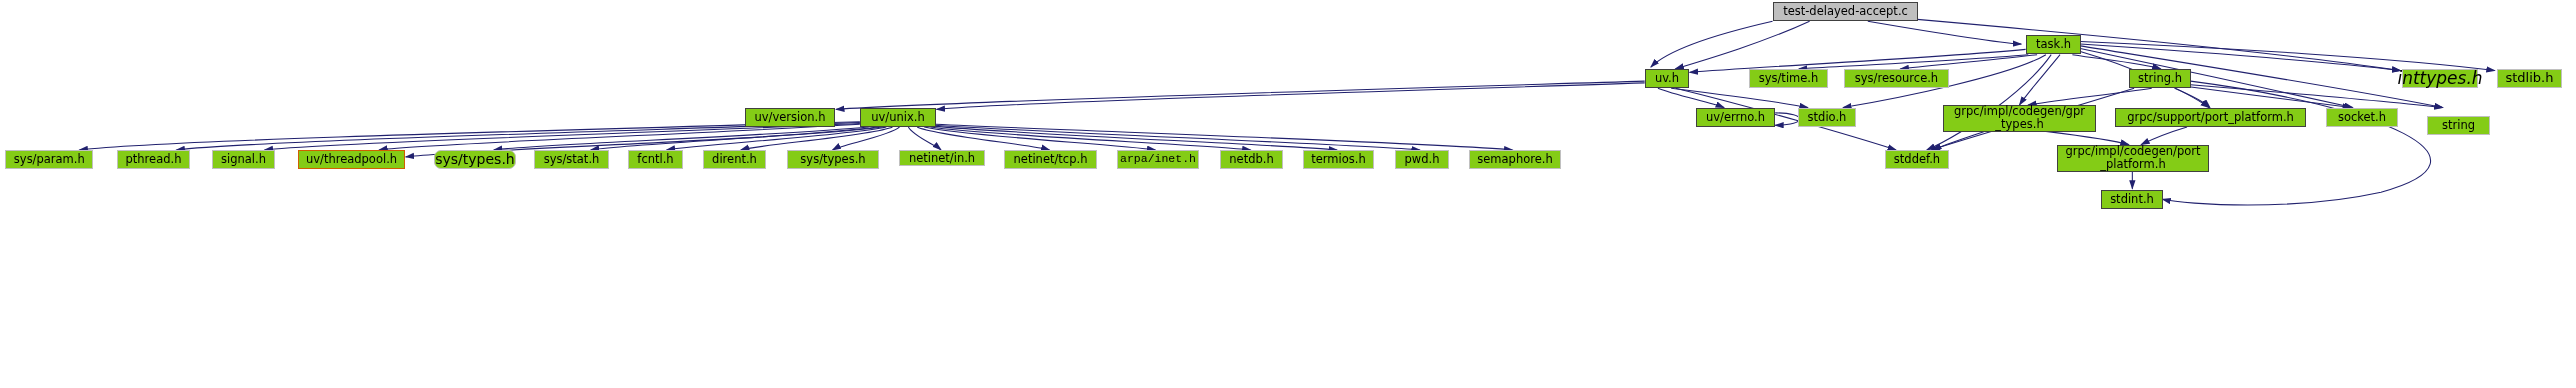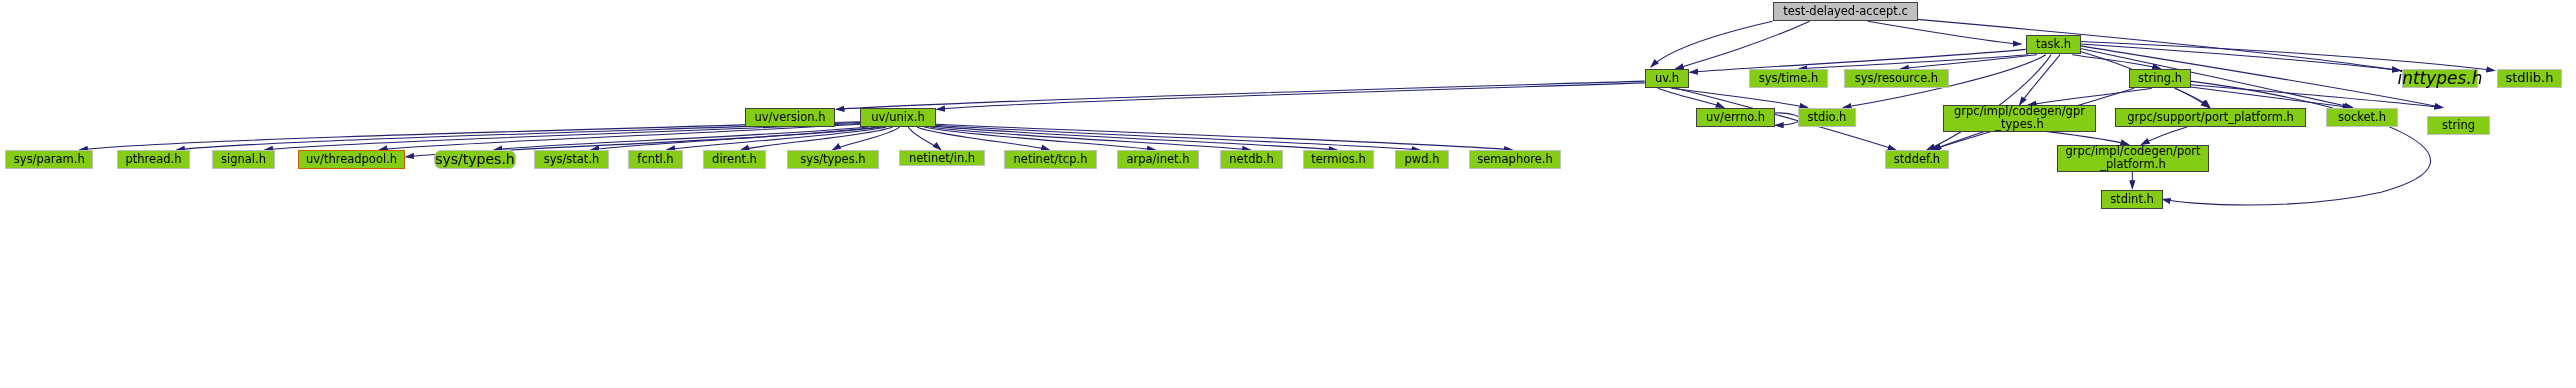--- a/index.html
+++ b/index.html
@@ -114,21 +114,21 @@
       <div class="node plain" style="left: 117px; top: 150px; width: 73px; height: 19.4px; font-size: 11.5px;"><span>pthread.h</span></div>
       <div class="node plain" style="left: 212px; top: 150px; width: 63px; height: 19.4px; font-size: 11.5px;"><span>signal.h</span></div>
       <div class="node hl" style="left: 298px; top: 150px; width: 107px; height: 19.4px; font-size: 11.5px;"><span>uv/threadpool.h</span></div>
       <div class="node plain" style="left: 434px; top: 150px; width: 82px; height: 19.4px; font-size: 14px; border-radius: 7px;"><span>sys/types.h</span></div>
       <div class="node plain" style="left: 534px; top: 150px; width: 75px; height: 19.4px; font-size: 11.5px;"><span>sys/stat.h</span></div>
       <div class="node plain" style="left: 628px; top: 150px; width: 55px; height: 19.4px; font-size: 11.5px;"><span>fcntl.h</span></div>
       <div class="node plain" style="left: 703px; top: 150px; width: 63px; height: 19.4px; font-size: 11.5px;"><span>dirent.h</span></div>
       <div class="node plain" style="left: 787px; top: 150px; width: 92px; height: 19.4px; font-size: 11.5px;"><span>sys/types.h</span></div>
       <div class="node plain" style="left: 899px; top: 150px; width: 86px; height: 16px; font-size: 11.5px;"><span>netinet/in.h</span></div>
       <div class="node plain" style="left: 1004px; top: 150px; width: 93px; height: 19.4px; font-size: 11.5px;"><span>netinet/tcp.h</span></div>
-      <div class="node plain" style="left: 1117px; top: 150px; width: 82px; height: 19.4px; font-size: 11.5px;"><span>arpa/inet.h</span></div>
+      <div class="node plain" style="left: 1117px; top: 150px; width: 82px; height: 19.4px; font-size: 11.5px; font-family: Liberation Mono, monospace;"><span>arpa/inet.h</span></div>
       <div class="node plain" style="left: 1220px; top: 150px; width: 63px; height: 19.4px; font-size: 11.5px;"><span>netdb.h</span></div>
       <div class="node plain" style="left: 1303px; top: 150px; width: 71px; height: 19.4px; font-size: 11.5px;"><span>termios.h</span></div>
       <div class="node plain" style="left: 1395px; top: 150px; width: 54px; height: 19.4px; font-size: 11.5px;"><span>pwd.h</span></div>
       <div class="node plain" style="left: 1469px; top: 150px; width: 92px; height: 19.4px; font-size: 11.5px;"><span>semaphore.h</span></div>
       <div class="node plain" style="left: 1885px; top: 150px; width: 64px; height: 19.4px; font-size: 11.5px;"><span>stddef.h</span></div>
       <div class="node strong" style="left: 2057px; top: 145px; width: 152px; height: 26.5px; font-size: 11.5px;"><span>grpc/impl/codegen/port
 _platform.h</span></div>
       <div class="node strong" style="left: 2101px; top: 190px; width: 62px; height: 19.4px; font-size: 11.5px;"><span>stdint.h</span></div>
     </div>
 </div>

